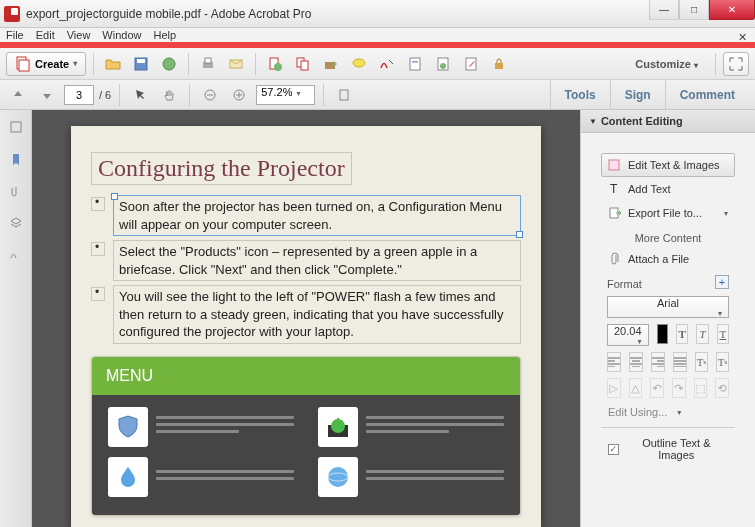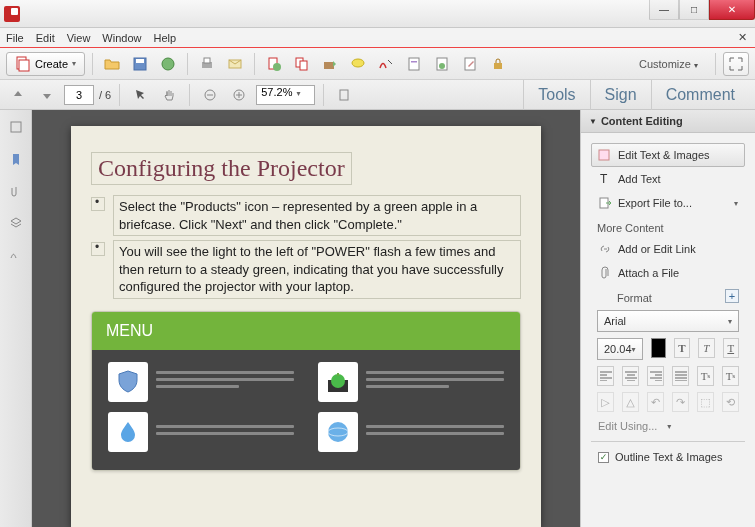--- a/index.html
+++ b/index.html
@@ -6,37 +6,37 @@
 body { width: 755px; height: 527px; overflow: hidden; background: #fff; }
 
 .titlebar { height: 28px; background: linear-gradient(#f8f8f8, #e6e6e6); border-bottom: 1px solid #c8c8c8; display: flex; align-items: center; padding: 0 4px; position: relative; }
 .titlebar .icon { width: 16px; height: 16px; background: #c62828; border-radius: 2px; margin-right: 6px; position: relative; }
 .titlebar .icon::after { content: ""; position: absolute; top: 2px; right: 2px; width: 7px; height: 7px; background: #fff; border-radius: 1px; }
 .titlebar .title { font-size: 12px; color: #333; }
 .winbtns { position: absolute; right: 0; top: 0; display: flex; }
 .winbtn { width: 30px; height: 20px; display: flex; align-items: center; justify-content: center; border: 1px solid rgba(0,0,0,0.15); border-top: none; background: linear-gradient(#f4f4f4,#e4e4e4); font-size: 10px; color: #333; }
 .winbtn.close { background: linear-gradient(#e67,#c23); color: #fff; border-color: #a22; width: 46px; border-top-right-radius: 0; border-bottom-right-radius: 3px; }
 
-.menubar { height: 20px; background: #f3f3f3; border-bottom: 1px solid #ef4444; display: flex; align-items: center; padding: 0 6px; gap: 12px; position: relative; }
+.menubar { height: 20px; background: #f3f3f3; border-bottom: 6px solid #ef4444; display: flex; align-items: center; padding: 0 6px; gap: 12px; position: relative; }
 .menubar span { font-size: 11px; color: #333; }
 .menu-right { position: absolute; right: 6px; top: 3px; width: 13px; height: 13px; display: flex; align-items: center; justify-content: center; font-size: 11px; color: #444; }
 
-.toolbar1 { height: 32px; background: linear-gradient(#f6f6f6,#e8e8e8); border-bottom: 1px solid #d0d0d0; display: flex; align-items: center; padding: 0 6px; gap: 4px; }
+.toolbar1 { height: 32px; background: linear-gradient(#f6f6f6,#e8e8e8); border-bottom: 1px solid #d0d0d0; display: flex; align-items: center; padding: 0 6px; gap: 4px; font-weight: bold; }
 .tbtn { height: 24px; min-width: 24px; border: 1px solid transparent; border-radius: 3px; display: flex; align-items: center; justify-content: center; padding: 0 3px; }
 .create-btn { border: 1px solid #b8b8b8; background: linear-gradient(#fff,#eaeaea); padding: 0 8px; gap: 4px; font-size: 11px; }
 .sep { width: 1px; height: 22px; background: #ccc; margin: 0 3px; }
 .customize { margin-left: auto; font-size: 11px; color: #555; padding: 0 10px; }
 .sq-tool { width: 26px; height: 24px; border: 1px solid #b8b8b8; border-radius: 3px; background: linear-gradient(#fff,#eee); display: flex; align-items: center; justify-content: center; }
 
 .toolbar2 { height: 30px; background: linear-gradient(#f2f2f2,#e4e4e4); border-bottom: 1px solid #c8c8c8; display: flex; align-items: center; padding: 0 6px; gap: 5px; }
 .page-input { width: 30px; height: 20px; border: 1px solid #aaa; font-size: 11px; text-align: center; background: #fff; }
 .page-total { font-size: 11px; color: #444; }
 .zoom-sel { height: 20px; border: 1px solid #aaa; background: #fff; font-size: 11px; padding: 0 14px 0 4px; position: relative; }
 .tool-tabs { margin-left: auto; display: flex; height: 30px; }
-.tool-tab { padding: 0 14px; display: flex; align-items: center; font-size: 16px; font-weight: 400; color: #5a7a95; border-left: 1px solid #ccc; }
+.tool-tab { padding: 0 14px; display: flex; align-items: center; font-size: 12px; font-weight: 700; color: #5a7a95; border-left: 1px solid #ccc; }
 
 .workspace { display: flex; height: 417px; background: #e8e8e8; }
 .navpane { width: 32px; background: linear-gradient(90deg,#eaeaea,#dedede); border-right: 1px solid #c8c8c8; display: flex; flex-direction: column; align-items: center; padding-top: 8px; gap: 14px; }
 .navicon { width: 18px; height: 18px; color: #888; display: flex; align-items: center; justify-content: center; }
 
 .docarea { flex: 1; background: #555; overflow: hidden; position: relative; display: flex; justify-content: center; padding-top: 16px; }
 .page { width: 470px; background: #efede1; box-shadow: 0 2px 8px rgba(0,0,0,0.5); padding: 26px 20px 0; position: relative; }
 .doc-heading { font-family: Georgia, serif; font-size: 24px; color: #7a3b4b; border: 1px solid #c8c8b8; padding: 2px 6px; display: inline-block; margin-bottom: 10px; }
 .bullet-row { display: flex; margin-bottom: 4px; }
 .bsq { width: 14px; height: 14px; border: 1px solid #c8c8b8; margin-right: 8px; margin-top: 2px; position: relative; flex-shrink: 0; }
@@ -51,40 +51,41 @@
 .menu-body { background: #454545; padding: 12px 16px 8px; display: flex; gap: 24px; }
 .menu-col { flex: 1; }
 .menu-item { display: flex; align-items: center; margin-bottom: 10px; gap: 8px; }
 .menu-iconbox { width: 40px; height: 40px; background: #fff; border-radius: 3px; display: flex; align-items: center; justify-content: center; }
 .menu-lines { flex: 1; }
 .menu-line { height: 3px; background: #888; margin-bottom: 4px; border-radius: 1px; }
 
 .rightpanel { width: 175px; background: #f2f2f2; border-left: 1px solid #c8c8c8; display: flex; flex-direction: column; font-size: 11px; color: #333; }
 .panel-header { background: linear-gradient(#e8e8e8,#d8d8d8); border-bottom: 1px solid #c4c4c4; padding: 5px 8px; font-weight: 600; display: flex; align-items: center; }
 .panel-header .chev { margin-right: 4px; font-size: 8px; }
-.panel-body { padding: 10px; }
+.panel-body { padding: 20px; text-align: center; }
 .panel-btn { display: flex; align-items: center; gap: 6px; padding: 4px 6px; border: 1px solid transparent; border-radius: 2px; }
 .panel-btn.active { background: linear-gradient(#f8f8f8,#e4e4e4); border-color: #b8b8b8; }
 .panel-sec-title { font-weight: 400; color: #555; padding: 3px 6px; margin-top: 4px; }
-.panel-subrow { display: flex; align-items: center; justify-content: space-between; padding: 3px 6px; margin-left: 20px; }
-.fmt-field { height: 22px; border: 1px solid #aaa; background: linear-gradient(#fff,#f0f0f0); display: flex; align-items: center; padding: 0 6px; font-size: 11px; }
+.panel-subrow { display: flex; align-items: center; justify-content: space-between; padding: 3px 6px; }
+.fmt-field { height: 22px; border: 1px solid #aaa; background: linear-gradient(#fff,#f0f0f0); display: flex; align-items: center; padding: 0 6px; font-size: 11px; flex-direction: column; }
 .fmt-row { display: flex; gap: 8px; padding: 3px 6px; }
 .fmt-ico { width: 22px; height: 20px; border: 1px solid #ccc; background: #f4f4f4; display: flex; align-items: center; justify-content: center; font-size: 11px; color: #666; font-family: Georgia, serif; }
 .color-sw { width: 20px; height: 20px; background: #000; border: 1px solid #888; }
 .arrow-down { font-size: 8px; color: #666; margin-left: auto; }
 .plus-box { border: 1px solid #9ab; color: #3a6a9a; width: 14px; height: 14px; display: flex; align-items: center; justify-content: center; font-size: 11px; background: #eef4fa; }
 
 svg { display: block; }
 .tico { width: 16px; height: 16px; }
 </style>
 </head>
 <body>
 
 <div class="titlebar">
   <div class="icon"></div>
+  <div class="title">export_projectorguide mobile.pdf - Adobe Acrobat Pro</div>
   <div class="winbtns">
     <div class="winbtn">—</div>
     <div class="winbtn">□</div>
     <div class="winbtn close">✕</div>
   </div>
 </div>
 
 <div class="menubar">
   <span>File</span>
   <span>Edit</span>
@@ -272,20 +273,24 @@
     <div class="navicon">
         <svg width="14" height="14">
           <path d="M2 10c2-5 3-5 5 0" stroke="#888" fill="none"></path>
         </svg>
       </div>
   </div>
 
   <div class="docarea">
     <div class="page">
       <div class="doc-heading">Configuring the Projector</div>
+      <div class="bullet-row">
+        <div class="bsq"></div>
+        <div class="btext sel">Soon after the projector has been turned on, a Configuration Menu will appear on your computer screen.</div>
+      </div>
       <div class="bullet-row">
         <div class="bsq"></div>
         <div class="btext">Select the "Products" icon – represented by a green apple in a briefcase. Click "Next" and then click "Complete."</div>
       </div>
       <div class="bullet-row">
         <div class="bsq"></div>
         <div class="btext">You will see the light to the left of "POWER" flash a few times and then return to a steady green, indicating that you have successfully configured the projector with your laptop.</div>
       </div>
       <div class="menu-card">
         <div class="menu-header">MENU</div>
@@ -370,26 +375,20 @@
         <svg width="14" height="14">
             <rect x="2" y="2" width="8" height="10" stroke="#888" fill="#fff"></rect>
             <path d="M8 7h5M11 5l2 2-2 2" stroke="#6a6" fill="none"></path>
           </svg>
         <span>Export File to...</span>
         <span class="arrow-down">▾</span>
       </div>
       <div class="panel-sec-title">More Content</div>
       <div class="panel-btn">
         <svg width="14" height="14">
-            <path d="M4 9a3 3 0 010-4l2-1M10 5a3 3 0 010 4l-2 1M6 7h3" stroke="#888" fill="none"></path>
-          </svg>
-        <span>Add or Edit Link</span>
-      </div>
-      <div class="panel-btn">
-        <svg width="14" height="14">
             <path d="M8 3v7a2 2 0 01-4 0V4a3 3 0 016 0v6" stroke="#888" fill="none"></path>
           </svg>
         <span>Attach a File</span>
       </div>
       <div class="panel-subrow">
         <span class="panel-sec-title" style="padding:0">Format</span>
         <div class="plus-box">+</div>
       </div>
       <div style="padding:3px 6px">
         <div class="fmt-field" style="width:100%">

